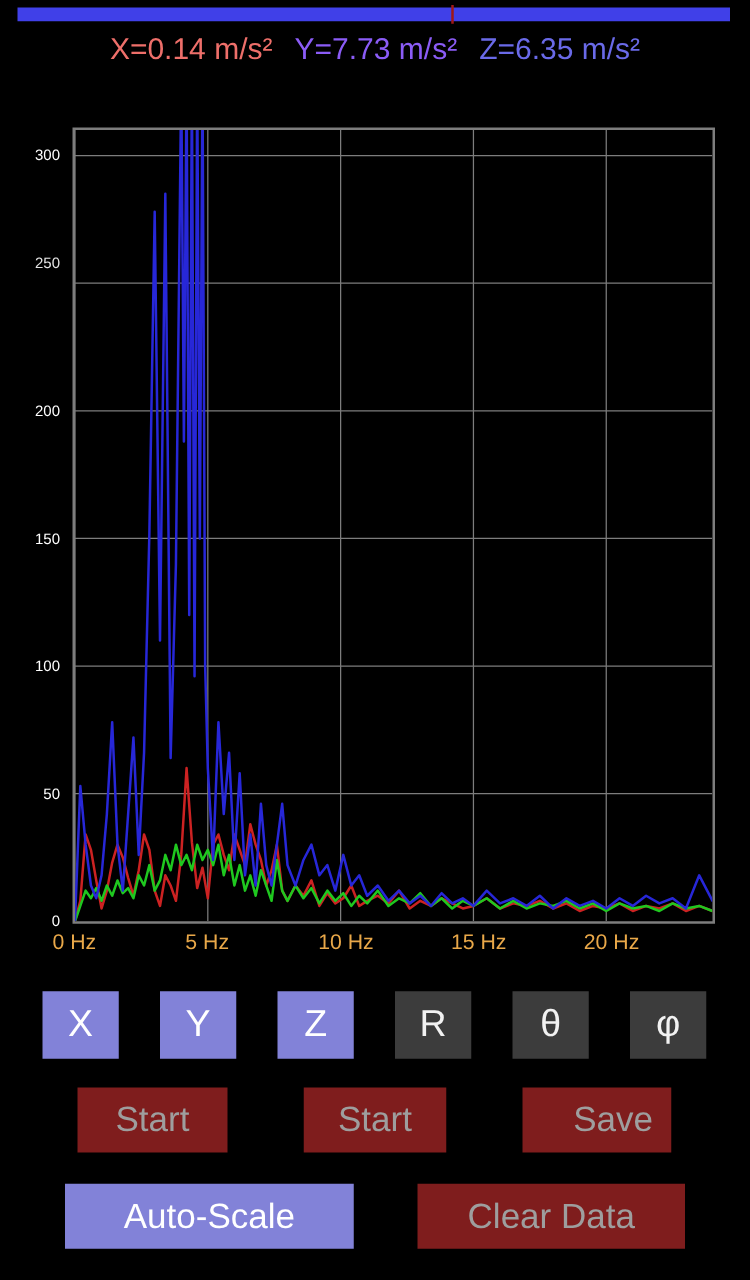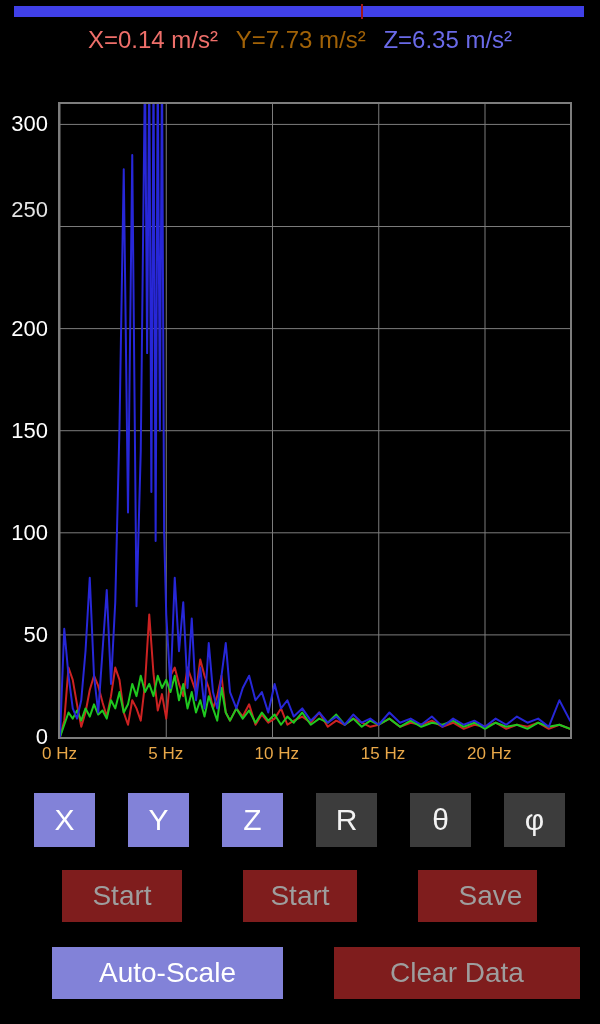--- a/index.html
+++ b/index.html
@@ -40,21 +40,21 @@
     left: 0; top: 26px;
     width: 600px; height: 32px;
     text-align: center;
     white-space: nowrap;
     font-size: 24px;
     letter-spacing: 0px;
   }
   #readout .val { display: inline-block; }
   #readout .val + .val { margin-left: 11px; }
   .val-x { color: #ee6f6a; }
-  .val-y { color: #a16207; }
+  .val-y { color: #8b5cf6; }
   .val-z { color: #6a6ae8; }
 
   
   #plot-area {
     position: absolute;
     left: 58px;
     top: 102px;
     width: 514px;
     height: 637px;
     box-sizing: border-box;
@@ -67,21 +67,21 @@
   #y-axis-labels {
     position: absolute;
     left: 0; top: 102px;
     width: 52px; height: 637px;
   }
   #y-axis-labels .ytick {
     position: absolute;
     right: 4px;
     transform: translateY(-50%);
     color: #ffffff;
-    font-size: 22px;
+    font-size: 12px;
     text-align: left;
     white-space: nowrap;
   }
 
   #x-axis-labels {
     position: absolute;
     left: 0; top: 744px;
     width: 600px; height: 24px;
   }
   #x-axis-labels .xtick {
@@ -138,21 +138,21 @@
   #btn-start { left: 62px; width: 120px; }
   #btn-stop  { left: 243px; width: 114px; }
   #btn-save  { left: 418px; width: 119px; }
 
   .foot-btn {
     height: 52px;
     top: 947px;
     font-size: 28px;
   }
   #btn-autoscale { left: 52px; width: 231px; }
-  #btn-cleardata { left: 334px; width: 246px; }
+  #btn-cleardata { left: 334px; width: 214px; }
 </style>
 </head>
 <body>
 
 <div id="progress-bar-wrap">
   <div id="progress-bar" style="background: rgb(64, 64, 232);"></div>
   <div id="progress-marker" style="background: rgb(161, 23, 23); left: 361.13px;"></div>
 </div>
 
 <div id="readout">

